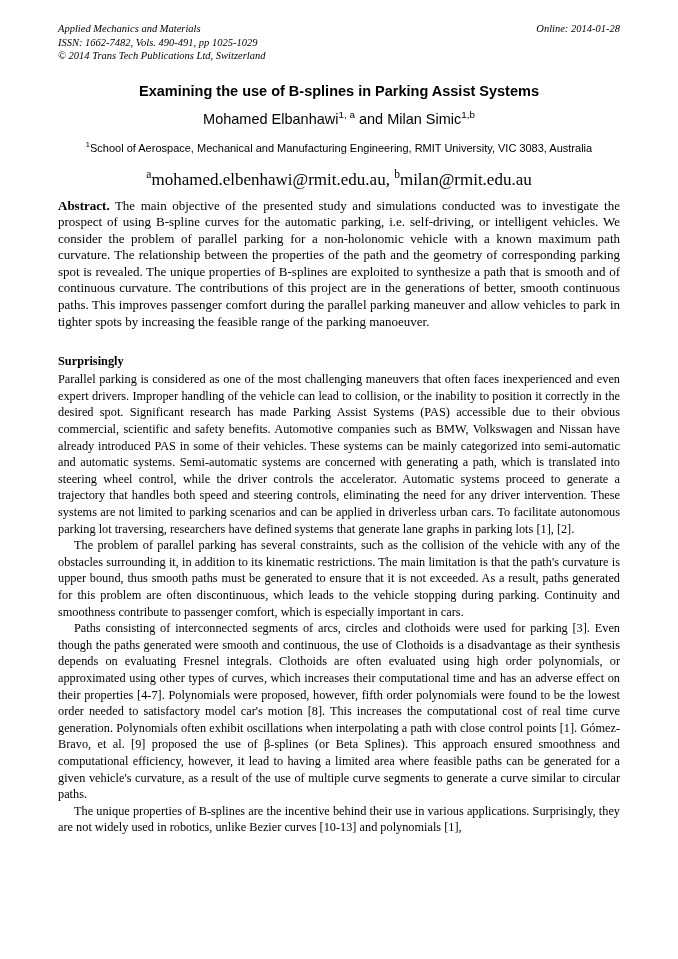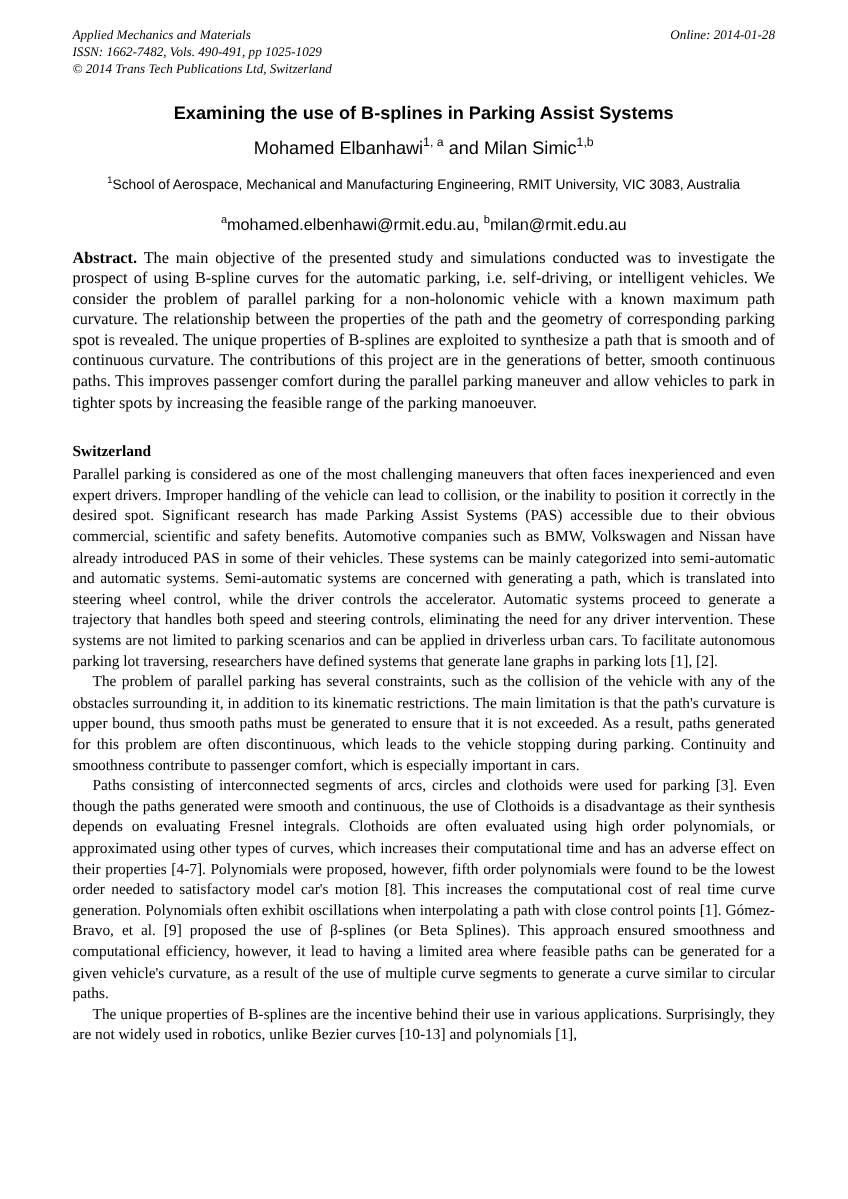--- a/index.html
+++ b/index.html
@@ -63,22 +63,22 @@
   }
   .affil {
     text-align: center;
     font-family: "Liberation Sans", sans-serif;
     font-size: 11px;
     margin-top: 12px;
     line-height: 16px;
   }
   .emails {
     text-align: center;
-    font-family: Liberation Sans, sans-serif;
-    font-size: 13px;
+    font-family: Liberation Serif, serif;
+    font-size: 17px;
     margin-top: 16px;
     line-height: 16px;
   }
   .keywords {
     font-family: "Liberation Sans", sans-serif;
     font-size: 11px;
     margin-top: 28px;
     line-height: 15px;
   }
   .keywords b {
@@ -142,21 +142,21 @@
 
     <div class="emails">
       <sup>a</sup><span>mohamed.elbenhawi@rmit.edu.au,</span> <sup>b</sup><span>milan@rmit.edu.au</span>
     </div>
 
 
     <div class="abstract">
       <b>Abstract.</b><span> The main objective of the presented study and simulations conducted was to investigate the prospect of using B-spline curves for the automatic parking, i.e. self-driving, or intelligent vehicles. We consider the problem of parallel parking for a non-holonomic vehicle with a known maximum path curvature. The relationship between the properties of the path and the geometry of corresponding parking spot is revealed. The unique properties of B-splines are exploited to synthesize a path that is smooth and of continuous curvature. The contributions of this project are in the generations of better, smooth continuous paths. This improves passenger comfort during the parallel parking maneuver and allow vehicles to park in tighter spots by increasing the feasible range of the parking manoeuver.</span>
     </div>
 
-    <div class="section-head">Switzerland</div>
+    <div class="section-head">Surprisingly</div>
 
     <p class="body">Parallel parking is considered as one of the most challenging maneuvers that often faces inexperienced and even expert drivers. Improper handling of the vehicle can lead to collision, or the inability to position it correctly in the desired spot. Significant research has made Parking Assist Systems (PAS) accessible due to their obvious commercial, scientific and safety benefits. Automotive companies such as BMW, Volkswagen and Nissan have already introduced PAS in some of their vehicles. These systems can be mainly categorized into semi-automatic and automatic systems. Semi-automatic systems are concerned with generating a path, which is translated into steering wheel control, while the driver controls the accelerator. Automatic systems proceed to generate a trajectory that handles both speed and steering controls, eliminating the need for any driver intervention. These systems are not limited to parking scenarios and can be applied in driverless urban cars. To facilitate autonomous parking lot traversing, researchers have defined systems that generate lane graphs in parking lots [1], [2].</p>
     <p class="body indent">The problem of parallel parking has several constraints, such as the collision of the vehicle with any of the obstacles surrounding it, in addition to its kinematic restrictions. The main limitation is that the path's curvature is upper bound, thus smooth paths must be generated to ensure that it is not exceeded. As a result, paths generated for this problem are often discontinuous, which leads to the vehicle stopping during parking. Continuity and smoothness contribute to passenger comfort, which is especially important in cars.</p>
     <p class="body indent">Paths consisting of interconnected segments of arcs, circles and clothoids were used for parking [3]. Even though the paths generated were smooth and continuous, the use of Clothoids is a disadvantage as their synthesis depends on evaluating Fresnel integrals. Clothoids are often evaluated using high order polynomials, or approximated using other types of curves, which increases their computational time and has an adverse effect on their properties [4-7]. Polynomials were proposed, however, fifth order polynomials were found to be the lowest order needed to satisfactory model car's motion [8]. This increases the computational cost of real time curve generation. Polynomials often exhibit oscillations when interpolating a path with close control points [1]. Gómez-Bravo, et al. [9] proposed the use of β-splines (or Beta Splines). This approach ensured smoothness and computational efficiency, however, it lead to having a limited area where feasible paths can be generated for a given vehicle's curvature, as a result of the use of multiple curve segments to generate a curve similar to circular paths.</p>
     <p class="body indent">The unique properties of B-splines are the incentive behind their use in various applications. Surprisingly, they are not widely used in robotics, unlike Bezier curves [10-13]  and polynomials [1],</p>
 
   </div>
 </div>
 
 </body></html>

